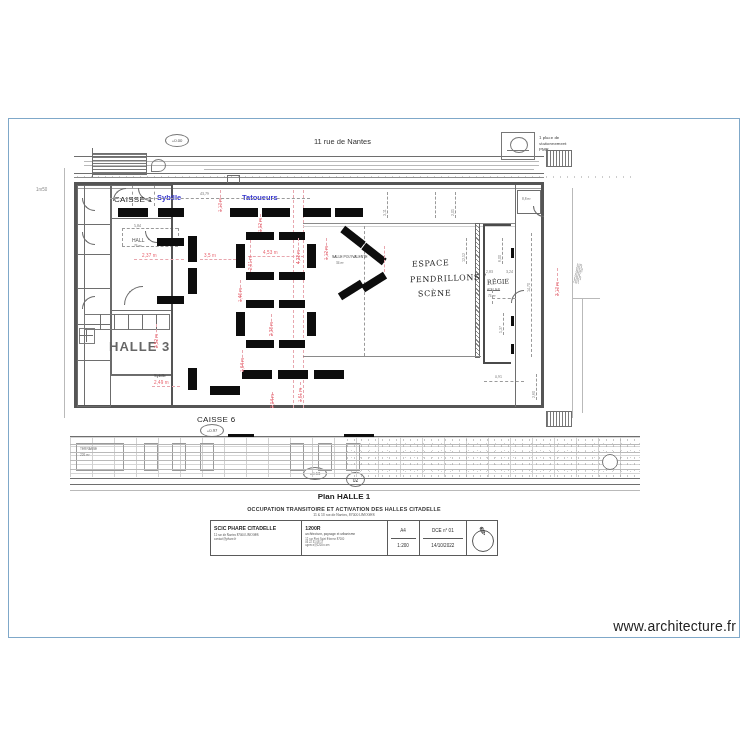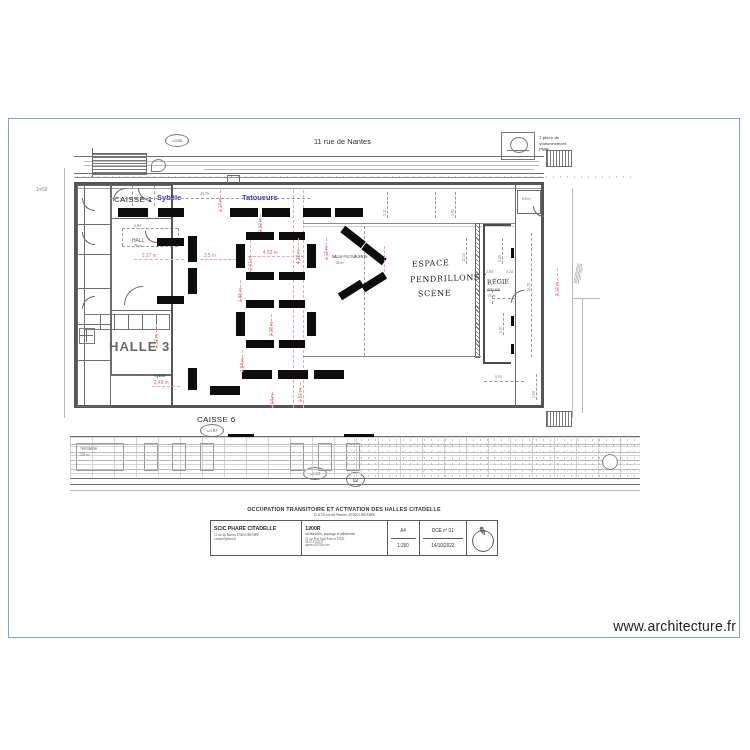--- a/index.html
+++ b/index.html
@@ -390,20 +390,21 @@
     <div class="ln h faint" style="left:56px;top:332px;width:570px;"></div>
     <div class="ln h faint" style="left:56px;top:341px;width:570px;"></div>
     <div class="ln h thin" style="left:56px;top:356px;width:570px;"></div>
     <div class="ln h faint" style="left:56px;top:362px;width:570px;"></div>
 
     <div class="blk" style="left:214px;top:306px;width:26px;height:3px;"></div>
     <div class="blk" style="left:330px;top:306px;width:30px;height:3px;"></div>
 
     <div class="bub" style="left:588px;top:326px;width:14px;height:14px;font-size:4px;"></div>
 
+    <div class="cart-title" style="top:364px;font-size:8px;font-weight:bold;color:#222;">Plan HALLE 1</div>
     <div class="cart-title" style="top:378px;font-size:5.4px;font-weight:bold;color:#333;letter-spacing:.2px;">OCCUPATION TRANSITOIRE ET ACTIVATION DES HALLES CITADELLE</div>
     <div class="cart-title" style="top:385px;font-size:3.4px;color:#555;">11 &amp; 13 rue de Nantes, 87000 LIMOGES</div>
 
     <div id="cartouche">
       <div class="cc" style="width:92px;">
         <div style="font-size:5.2px;font-weight:bold;color:#222;margin-top:2px;">SCIC PHARE CITADELLE</div>
         <div style="font-size:2.9px;color:#555;margin-top:2px;">11 rue de Nantes 87000 LIMOGES</div>
         <div style="font-size:2.9px;color:#555;">contact@phare.fr</div>
       </div>
       <div class="cc" style="width:86px;">

